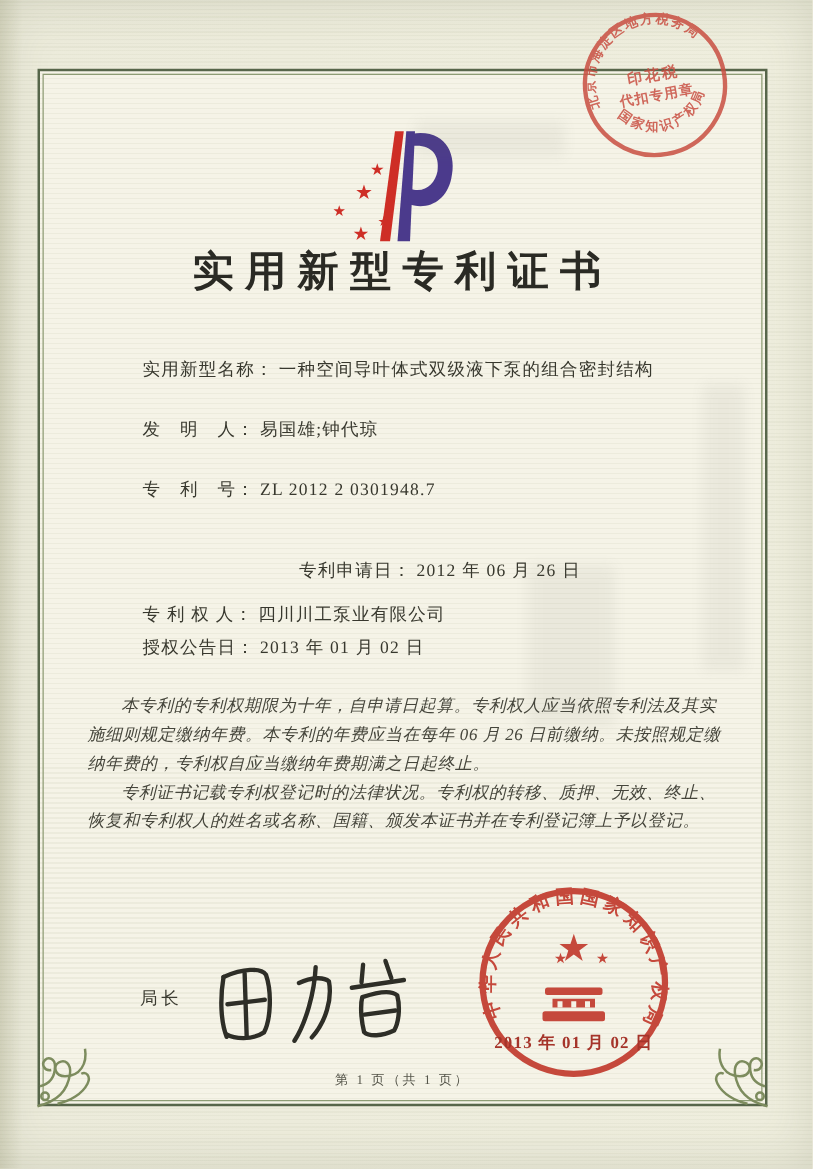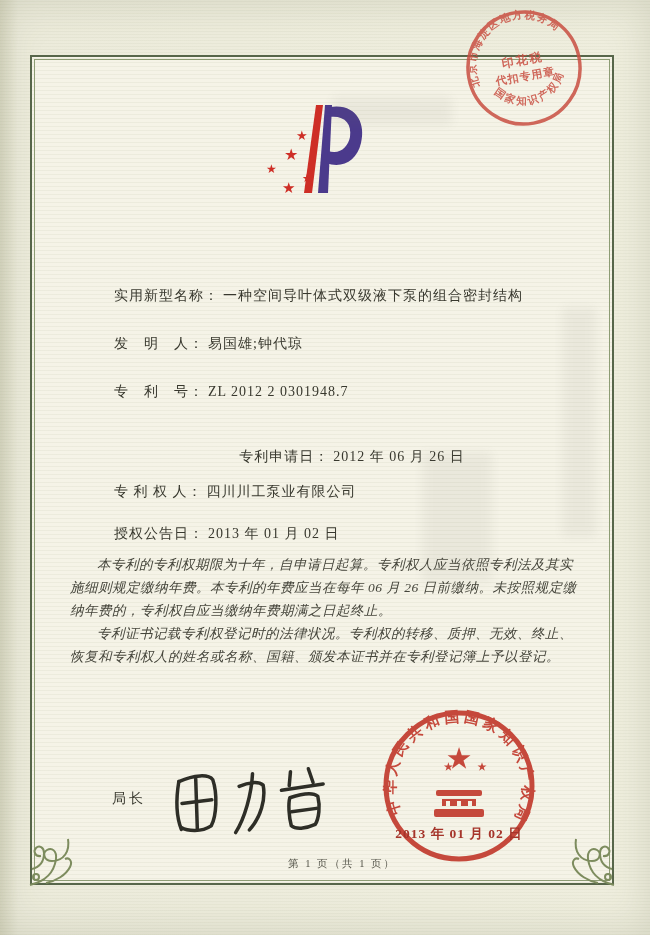--- a/index.html
+++ b/index.html
@@ -57,21 +57,21 @@
   .seal{position:absolute;left:348px;top:650px;width:158px;height:158px;opacity:0.92;}
   .seal-date{
     position:absolute;left:348px;top:768px;width:158px;text-align:center;
     font-size:13.5px;font-weight:bold;color:#a5342a;letter-spacing:1px;white-space:nowrap;
   }
   
   .stamp{position:absolute;left:462px;top:6px;width:124px;height:124px;transform:rotate(-10deg);opacity:0.85;}
   
   .footer{
     position:absolute;left:0;top:800px;width:100%;text-align:center;
-    font-size:10.5px;color:#55554a;letter-spacing:2px;padding-left:20px;
+    font-size:10.5px;color:#55554a;letter-spacing:2px;
   }
   
   .flourish{position:absolute;width:72px;height:72px;color:#7d8c5e;}
   .flourish.bl{left:-6px;bottom:-6px;}
   .flourish.br{right:-6px;bottom:-6px;transform:scaleX(-1);}
   
   .ghost{position:absolute;background:#6a6a5e;filter:blur(5px);opacity:0.07;border-radius:4px;}
   .g1{left:390px;top:395px;width:70px;height:130px;}
   .g2{left:530px;top:250px;width:34px;height:230px;}
   .g3{left:300px;top:40px;width:120px;height:28px;}
@@ -91,37 +91,38 @@
       <polygon points="65,16 72,16 68,104 58,104" fill="#4b3a8c"></polygon>
       <path d="M70,18 C96,14 106,34 101,54 C97,72 82,80 66,74 L68,62 C80,66 88,58 90,48 C92,34 84,26 69,28 Z" fill="#4b3a8c"></path>
     </svg>
     <span class="star" style="left:36px;top:40px;font-size:13px;">★</span>
     <span class="star" style="left:24px;top:58px;font-size:16px;">★</span>
     <span class="star" style="left:6px;top:74px;font-size:12px;">★</span>
     <span class="star" style="left:22px;top:92px;font-size:15px;">★</span>
     <span class="star" style="left:42px;top:84px;font-size:11px;">★</span>
   </div>
 
+  <div class="page-title">实用新型专利证书</div>
 
   <div class="field-row" style="top:230px;">
     <span class="lbl">实用新型名称：</span><span class="val">一种空间导叶体式双级液下泵的组合密封结构</span>
   </div>
   <div class="field-row" style="top:278px;">
     <span class="lbl">发　明　人：</span><span class="val">易国雄;钟代琼</span>
   </div>
   <div class="field-row" style="top:326px;">
     <span class="lbl">专　利　号：</span><span class="val">ZL 2012 2 0301948.7</span>
   </div>
   <div class="field-row" style="top:391px;text-align:center;">
     <span class="lbl">专利申请日：</span><span class="val">2012 年 06 月 26 日</span>
   </div>
   <div class="field-row" style="top:426px;">
     <span class="lbl">专 利 权 人：</span><span class="val">四川川工泵业有限公司</span>
   </div>
-  <div class="field-row" style="top:468px;">
+  <div class="field-row" style="top:452px;">
     <span class="lbl">授权公告日：</span><span class="val">2013 年 01 月 02 日</span>
   </div>
 
   <div class="body-text">
     <p>本专利的专利权期限为十年，自申请日起算。专利权人应当依照专利法及其实施细则规定缴纳年费。本专利的年费应当在每年 06 月 26 日前缴纳。未按照规定缴纳年费的，专利权自应当缴纳年费期满之日起终止。</p>
     <p>专利证书记载专利权登记时的法律状况。专利权的转移、质押、无效、终止、恢复和专利权人的姓名或名称、国籍、颁发本证书并在专利登记簿上予以登记。</p>
   </div>
 
   <div class="sig-label">局长</div>
   <svg class="sig-svg" viewBox="0 0 190 100">

